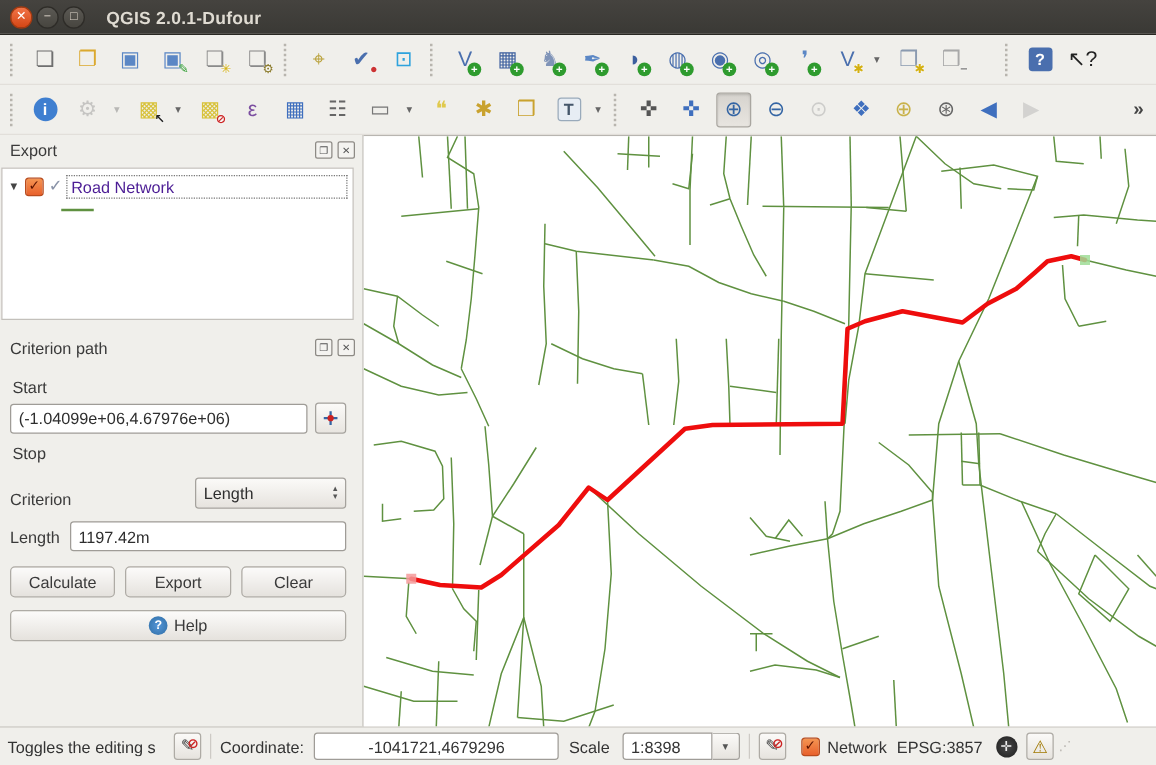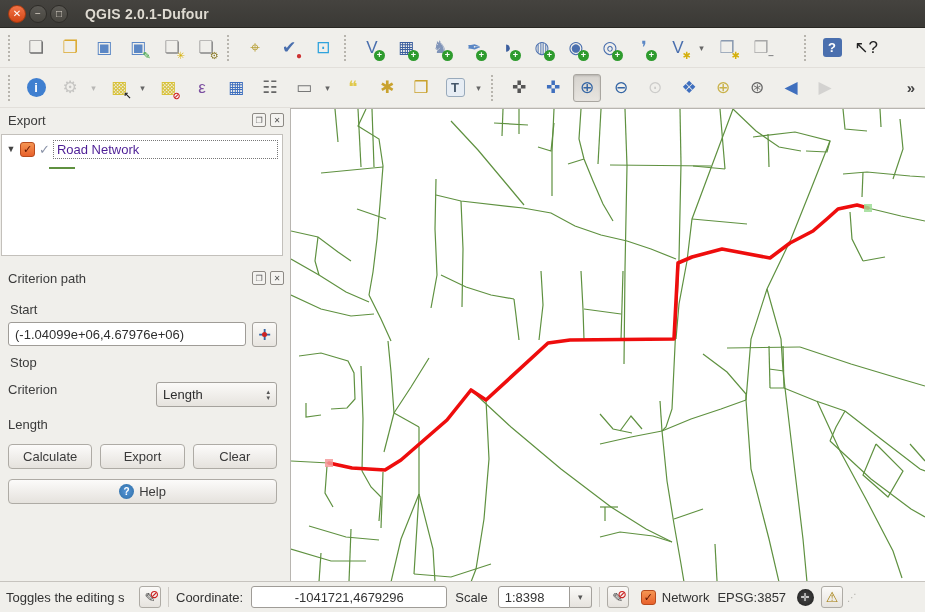--- a/index.html
+++ b/index.html
@@ -78,32 +78,32 @@
   }
   .layer-geom-icon { color: #8a93a8; font-size: 13px; margin-right: 3px; }
   .layer-label-wrap { flex: 1; border: 1px dotted #777; background: #fff; padding: 1px 3px; margin-right: 2px; }
   .layer-label { font-weight: normal; font-size: 13px; color: #4c1d95; }
   .legend-line { height: 2px; width: 26px; margin: 8px 0 0 45px; }
   .dock-splitter { height: 10px; }
   
   .sp-panel { flex: 1; display: flex; flex-direction: column; }
   .sp-body { padding: 4px 13px 16px 8px; }
   .sp-label { margin: 8px 0 5px 2px; color: #3a3a3a; }
-  .field-row { display: flex; align-items: flex-start; }
+  .field-row { display: flex; align-items: center; }
   .text-field {
     flex: 1; height: 24px; background: #fff; border: 1px solid #9f9c97; border-radius: 3px;
     padding: 0 6px; font-size: 13px; color: #2e2e2e; display: flex; align-items: center; white-space: nowrap; overflow: hidden;
   }
   .cap-btn {
     width: 25px; height: 25px; margin-left: 6px; border: 1px solid #a5a29d; border-radius: 3px;
     background: linear-gradient(#fbfaf8, #e8e5e0); position: relative;
     display: flex; align-items: center; justify-content: center; color: #3465a4; font-size: 15px; font-weight: bold;
   }
   .cap-btn .reddot { position: absolute; width: 5px; height: 5px; background: #cc2222; border-radius: 50%; }
-  .combo-row { display: flex; align-items: flex-start; margin-top: 12px; }
+  .combo-row { display: flex; align-items: flex-end; margin-top: 12px; }
   .combo {
     width: 121px; height: 25px; margin-left: auto; border: 1px solid #a5a29d; border-radius: 3px;
     background: linear-gradient(#fbfaf8, #e6e3de); display: flex; align-items: center; padding: 0 6px;
   }
   .combo-value { flex: 1; color: #2e2e2e; }
   .combo-arrows { display: flex; flex-direction: column; font-size: 7px; line-height: .85; color: #555; }
   .inline-row { display: flex; align-items: center; margin-top: 10px; }
   .inline-row .lbl { margin-right: 8px; color: #3a3a3a; }
   .btn-row { display: flex; margin-top: 12px; }
   .pushbtn {
@@ -400,20 +400,21 @@
           <div class="combo">
             <span class="combo-value">Length</span>
             <span class="combo-arrows">
               <span>▴</span>
               <span>▾</span>
             </span>
           </div>
         </div>
         <div class="inline-row">
           <span class="lbl">Length</span>
+          <div class="text-field">1197.42m</div>
         </div>
         <div class="btn-row">
           <div class="pushbtn">Calculate</div>
           <div class="pushbtn">Export</div>
           <div class="pushbtn">Clear</div>
         </div>
         <div class="pushbtn help-btn">
           <span class="help-icon">?</span>
           <span>Help</span>
         </div>

